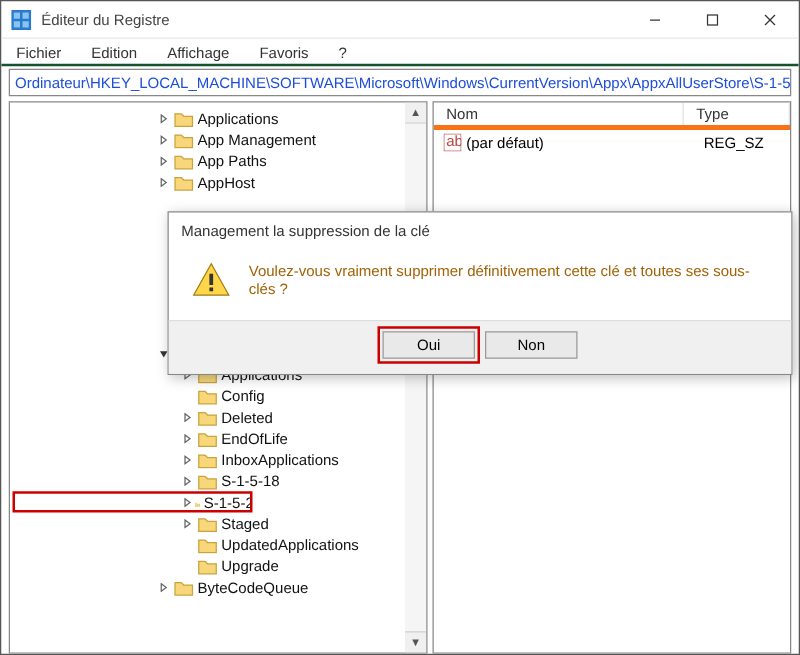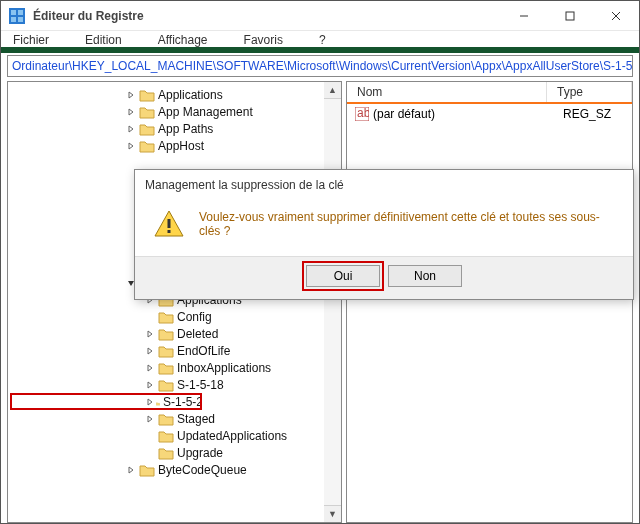--- a/index.html
+++ b/index.html
@@ -1,28 +1,28 @@
 <!DOCTYPE html>
 <html><head>
 <meta charset="utf-8">
 <style>
   * { box-sizing: border-box; margin: 0; padding: 0; font-family: "Segoe UI", Tahoma, sans-serif; font-size: 12px; }
   body { width: 640px; height: 524px; background: #fff; overflow: hidden; position: relative; border: 1px solid #555; }
   .titlebar { height: 30px; display: flex; align-items: center; padding-left: 8px; border-bottom: 1px solid #e8e8e8; }
   .titlebar .app-icon { width: 16px; height: 16px; display: inline-block; margin-right: 8px; }
-  .titlebar .title { flex: 1; color: #444; font-weight: bold; }
+  .titlebar .title { flex: 1; color: #444; }
   .win-controls { display: flex; }
   .win-btn { width: 46px; height: 30px; display: flex; align-items: center; justify-content: center; color: #555; }
-  .menubar { height: 22px; display: flex; align-items: flex-start; padding: 0 6px; gap: 24px; border-bottom: 6px solid #14532d; }
+  .menubar { height: 22px; display: flex; align-items: flex-end; padding: 0 6px; gap: 12px; border-bottom: 2px solid #14532d; }
   .menubar span { color: #333; padding: 2px 6px; }
   .addressbar { height: 22px; border: 1px solid #888; margin: 2px 6px 4px 6px; display: flex; align-items: center; padding: 0 4px; color: #1d4ed8; white-space: nowrap; overflow: hidden; }
   .panes { display: flex; height: calc(100% - 30px - 22px - 28px); }
   .tree-pane { width: 335px; border: 1px solid #888; margin-left: 6px; margin-right: 4px; overflow: hidden; position: relative; }
   .list-pane { flex: 1; border: 1px solid #888; margin-right: 6px; overflow: hidden; }
-  .list-header { display: flex; border-bottom: 2px solid #f97316; height: 22px; align-items: center; }
+  .list-header { display: flex; border-bottom: 4px solid #f97316; height: 22px; align-items: center; }
   .list-header .col { padding: 0 10px; color: #333; border-right: 1px solid #e0e0e0; height: 100%; display: flex; align-items: center; }
   .list-row { display: flex; align-items: center; height: 20px; padding-left: 8px; }
   .reg-icon { width: 14px; height: 14px; margin-right: 4px; display: inline-block; }
   .tree { padding-top: 4px; }
   .tree-row { display: flex; align-items: center; height: 17px; white-space: nowrap; }
   .tree-row .toggle { width: 12px; text-align: center; color: #666; font-size: 10px; display: inline-flex; justify-content: center; align-items: center;}
   .tree-row .folder { width: 16px; height: 14px; margin: 0 3px 0 2px; display: inline-block; }
   .tree-row .label { color: #111; white-space: nowrap; overflow: hidden; text-overflow: clip; }
   .highlight-row { border: 2px solid #c00; }
   

